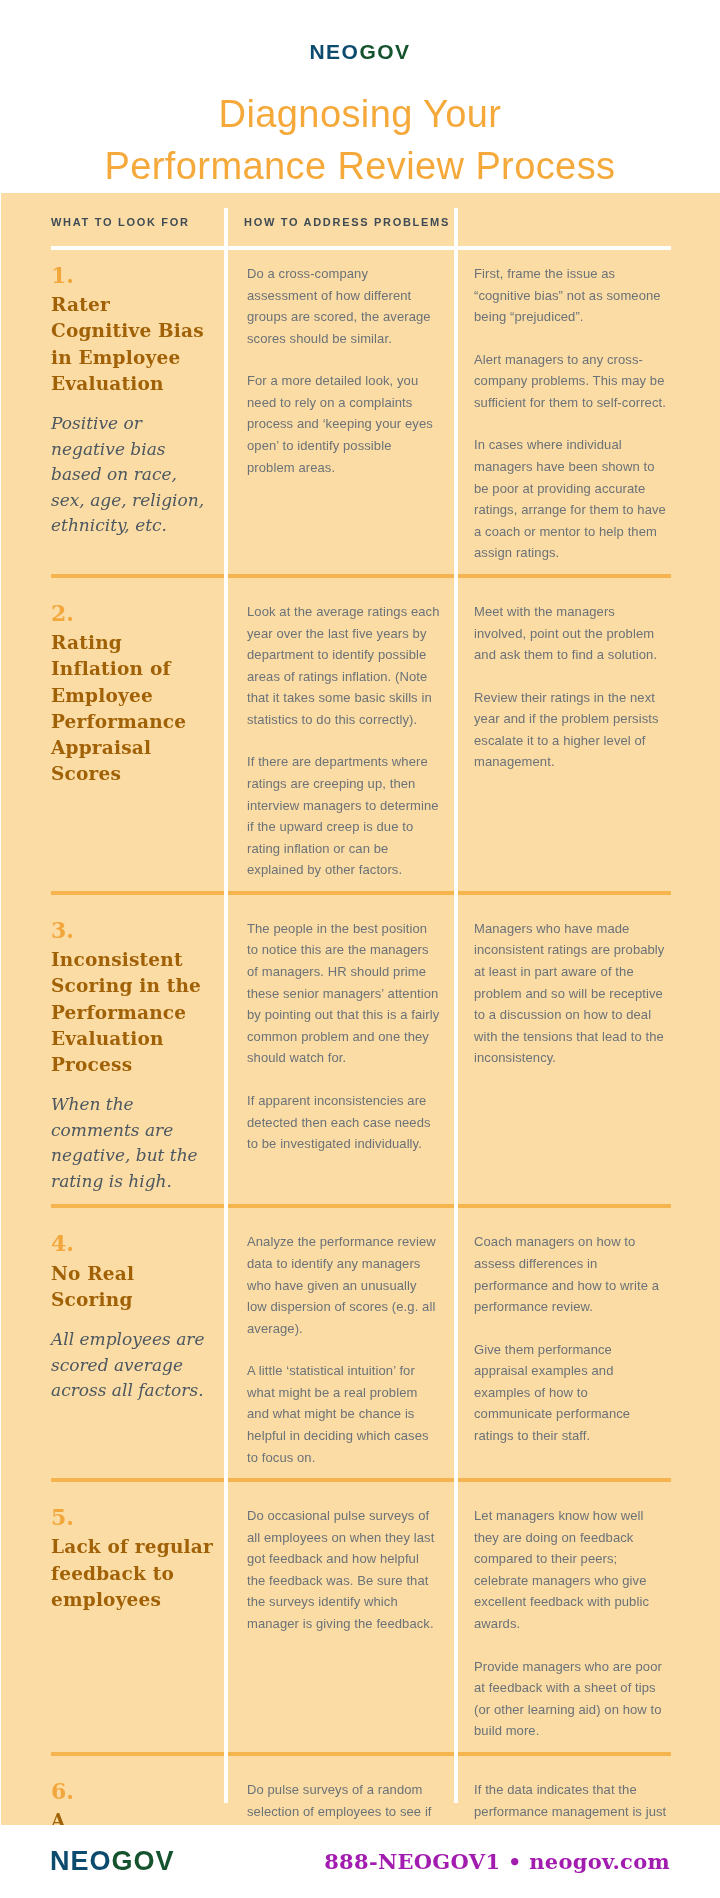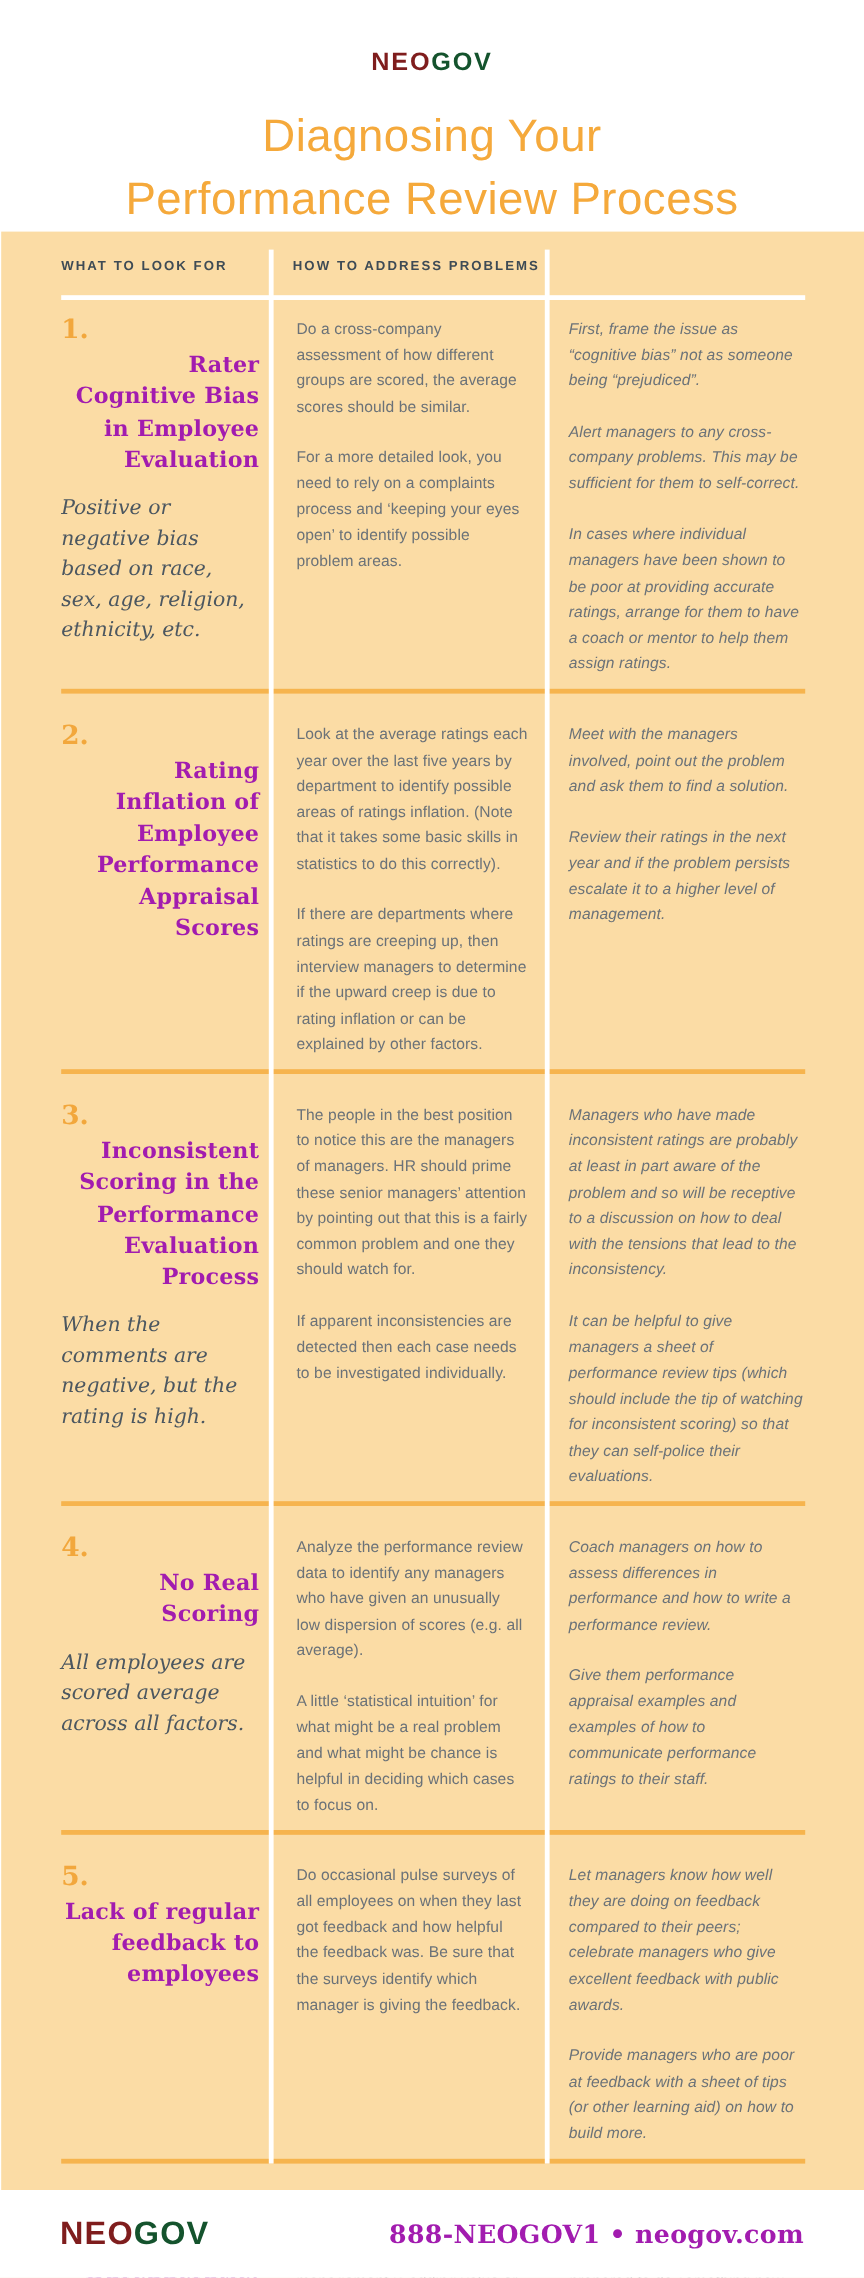--- a/index.html
+++ b/index.html
@@ -3,21 +3,21 @@
 <meta charset="utf-8">
 <style>
   * { margin:0; padding:0; box-sizing:border-box; }
   html,body { background:#ffffff; }
   body { font-family:"Liberation Sans", sans-serif; }
   .page { width:720px; height:1898px; background:#ffffff; position:relative; margin:0 auto; overflow:hidden; }
 
   
   .top { padding-top:40px; text-align:center; }
   .logo { font-size:21px; font-weight:bold; letter-spacing:1.5px; display:inline-block; }
-  .logo .neo { color:#7f1d1d; }
+  .logo .neo { color:#0c4a6e; }
   .logo .gov { color:#14532d; }
   .main-title { margin-top:24px; font-size:38px; color:#f5a93b; line-height:1.38; font-weight:400; letter-spacing:0.4px; }
 
   
   .panel { position:absolute; top:193px; left:1px; width:720px; height:1632px; background:#fbdca5; padding:0 50px; }
   .vline { position:absolute; top:15px; height:1595px; width:4px; background:#ffffff; z-index:3; }
   .vline-1 { left:223px; }
   .vline-2 { left:453px; }
 
   .thead { display:grid; grid-template-columns:175px 230px 215px; padding-top:23px; height:57px; border-bottom:4px solid #ffffff; }
@@ -30,25 +30,25 @@
   #rows .row:nth-child(1) { min-height:273px; padding-top:13px; }
   #rows .row:nth-child(2) { min-height:259px; }
   #rows .row:nth-child(3) { min-height:274px; }
   #rows .row:nth-child(4) { min-height:211px; }
   #rows .row:nth-child(5) { min-height:220px; }
   #rows .row:nth-child(6) { min-height:146px; }
   #rows .row:nth-child(7) { min-height:170px; }
 
   .col1 { padding-right:10px; }
   .row-number { font-family:"DejaVu Serif", serif; font-weight:bold; font-size:22px; color:#f2a73c; line-height:1.1; margin-bottom:5px; }
-  .row-title { font-family:"DejaVu Serif", serif; font-weight:bold; font-size:18.5px; color:#a21caf; line-height:1.42; letter-spacing:0.2px;text-align:right; }
+  .row-title { font-family:"DejaVu Serif", serif; font-weight:bold; font-size:18.5px; color:#a16207; line-height:1.42; letter-spacing:0.2px; }
   .row-subtitle { margin-top:14px; font-family:"DejaVu Serif", serif; font-style:italic; font-size:17px; color:#4c5760; line-height:1.5; }
 
   .cell.col2 { padding-left:21px; padding-right:16px; }
-  .cell.col3 { padding-left:18px; padding-right:2px;font-style:italic; }
+  .cell.col3 { padding-left:18px; padding-right:2px; }
   .cell p { font-size:13px; color:#6b7278; line-height:1.66; letter-spacing:0.1px; }
   .cell p + p { margin-top:21px; }
 
   
   .footer { position:absolute; top:1825px; left:0; width:720px; height:73px; background:#ffffff; display:flex; align-items:center; justify-content:space-between; padding:0 50px; }
   .footer .logo { font-size:27px; letter-spacing:1px; }
   .contact { font-family:"DejaVu Serif", serif; font-size:21px; font-weight:600; color:#a21caf; letter-spacing:0.3px; }
 </style>
 </head>
 <body>
@@ -108,21 +108,20 @@
       <div class="row-number">3.</div>
       <h2 class="row-title">Inconsistent Scoring in the Performance Evaluation Process</h2>
       <p class="row-subtitle">When the comments are negative, but the rating is high.</p>
     </div>
     <div class="cell col2">
             <p>The people in the best position to notice this are the managers of managers. HR should prime these senior managers’ attention by pointing out that this is a fairly common problem and one they should watch for.</p>
             <p>If apparent inconsistencies are detected then each case needs to be investigated individually.</p>
           </div>
     <div class="cell col3">
             <p>Managers who have made inconsistent ratings are probably at least in part aware of the problem and so will be receptive to a discussion on how to deal with the tensions that lead to the inconsistency.</p>
-            <p>It can be helpful to give managers a sheet of performance review tips (which should include the tip of watching for inconsistent scoring) so that they can self-police their evaluations.</p>
           </div>
   </section>
 
   <section class="row">
     <div class="col1">
       <div class="row-number">4.</div>
       <h2 class="row-title">No Real Scoring</h2>
       <p class="row-subtitle">All employees are scored average across all factors.</p>
     </div>
     <div class="cell col2">

